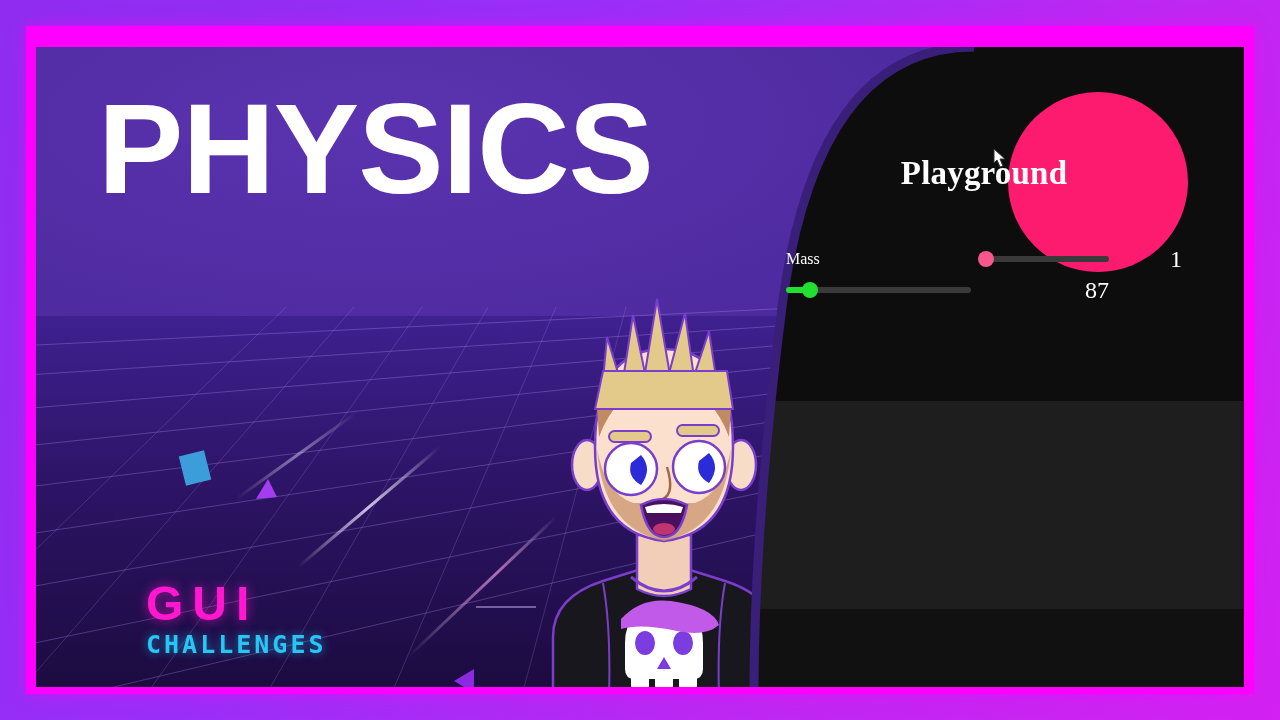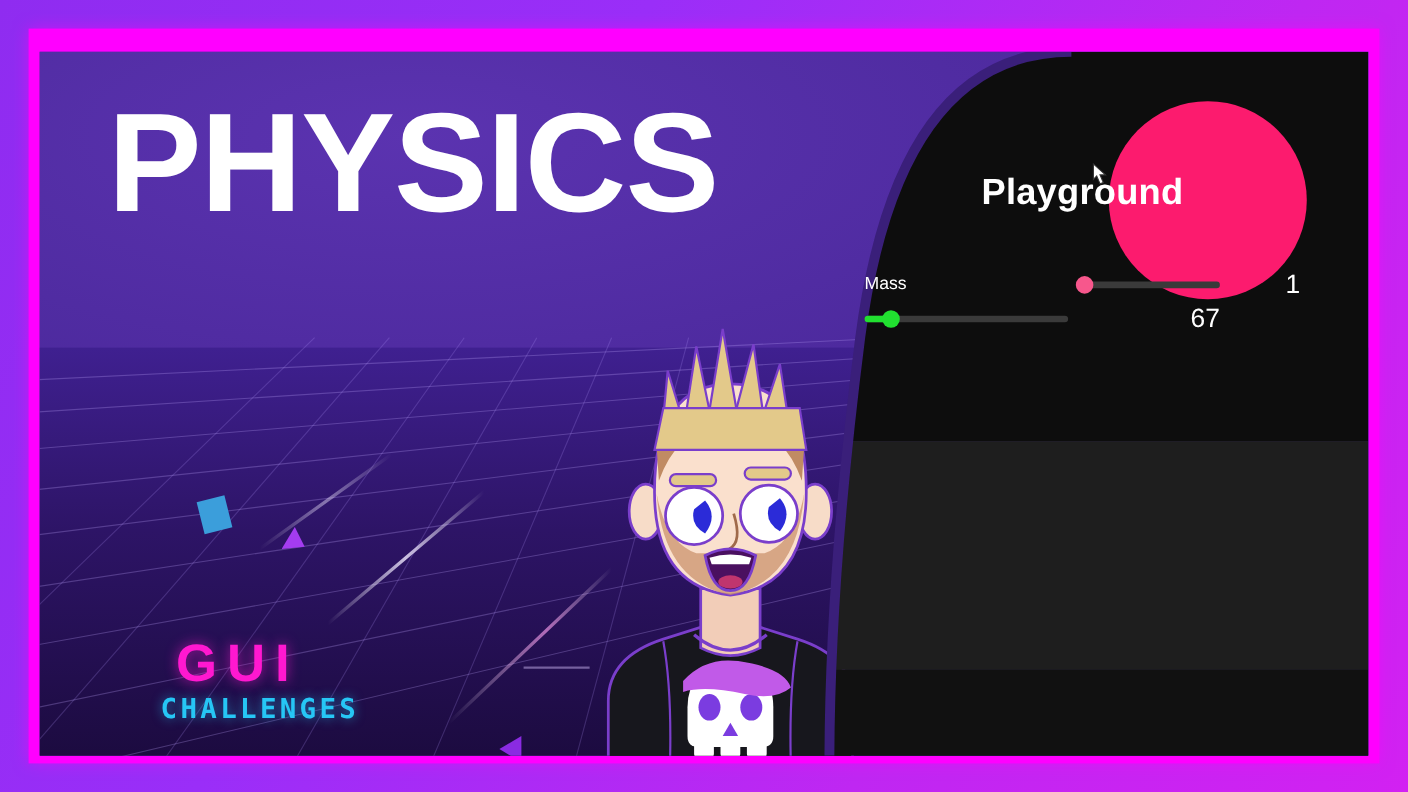--- a/index.html
+++ b/index.html
@@ -41,37 +41,37 @@
     font-size:128px; font-weight:700; color:#ffffff;
     letter-spacing:-1px; line-height:1; white-space:nowrap;
   }
 
   
   #logo { position:absolute; left:110px; top:533px; }
   #logo-gui {
     font-size:48px; font-weight:700; color:#ff18d0;
     letter-spacing:9px; line-height:1;
     text-shadow:0 0 12px rgba(255,24,208,.65);
-    margin-left:14px;
   }
   #logo-challenges {
     font-size:25px; font-weight:700; color:#26c6f5;
     letter-spacing:3px; line-height:1; margin-top:4px;
     text-shadow:0 0 10px rgba(38,198,245,.6);
     font-family:"DejaVu Sans Mono", monospace;
     text-align:right;
   }
 
   
   #avatar { position:absolute; left:455px; top:250px; width:340px; height:400px; }
 
   
   #panel {
     position:absolute; right:0; top:0; width:520px; height:100%;
     overflow:hidden;
+    font-family:Liberation Serif, serif;
   }
 
   #panel-title {
     position:absolute; left:0; top:108px; width:100%;
     text-align:center; color:#ffffff;
     font-size:33px; font-weight:700; letter-spacing:.2px;
   }
 
   
   #controls {
@@ -264,21 +264,21 @@
           </div>
           <div class="ctrl-value">1</div>
         </div>
 
         <div class="ctrl-row">
           <div class="slider">
             <div class="slider-track"></div>
             <div class="slider-fill" style="width:11%;background:#21e030;"></div>
             <div class="slider-thumb" style="left:13%;background:#21e030;"></div>
           </div>
-          <div class="ctrl-value">67</div>
+          <div class="ctrl-value">87</div>
         </div>
 
 
 
       </div>
     </div>
 
   </div>
 </div>
 

